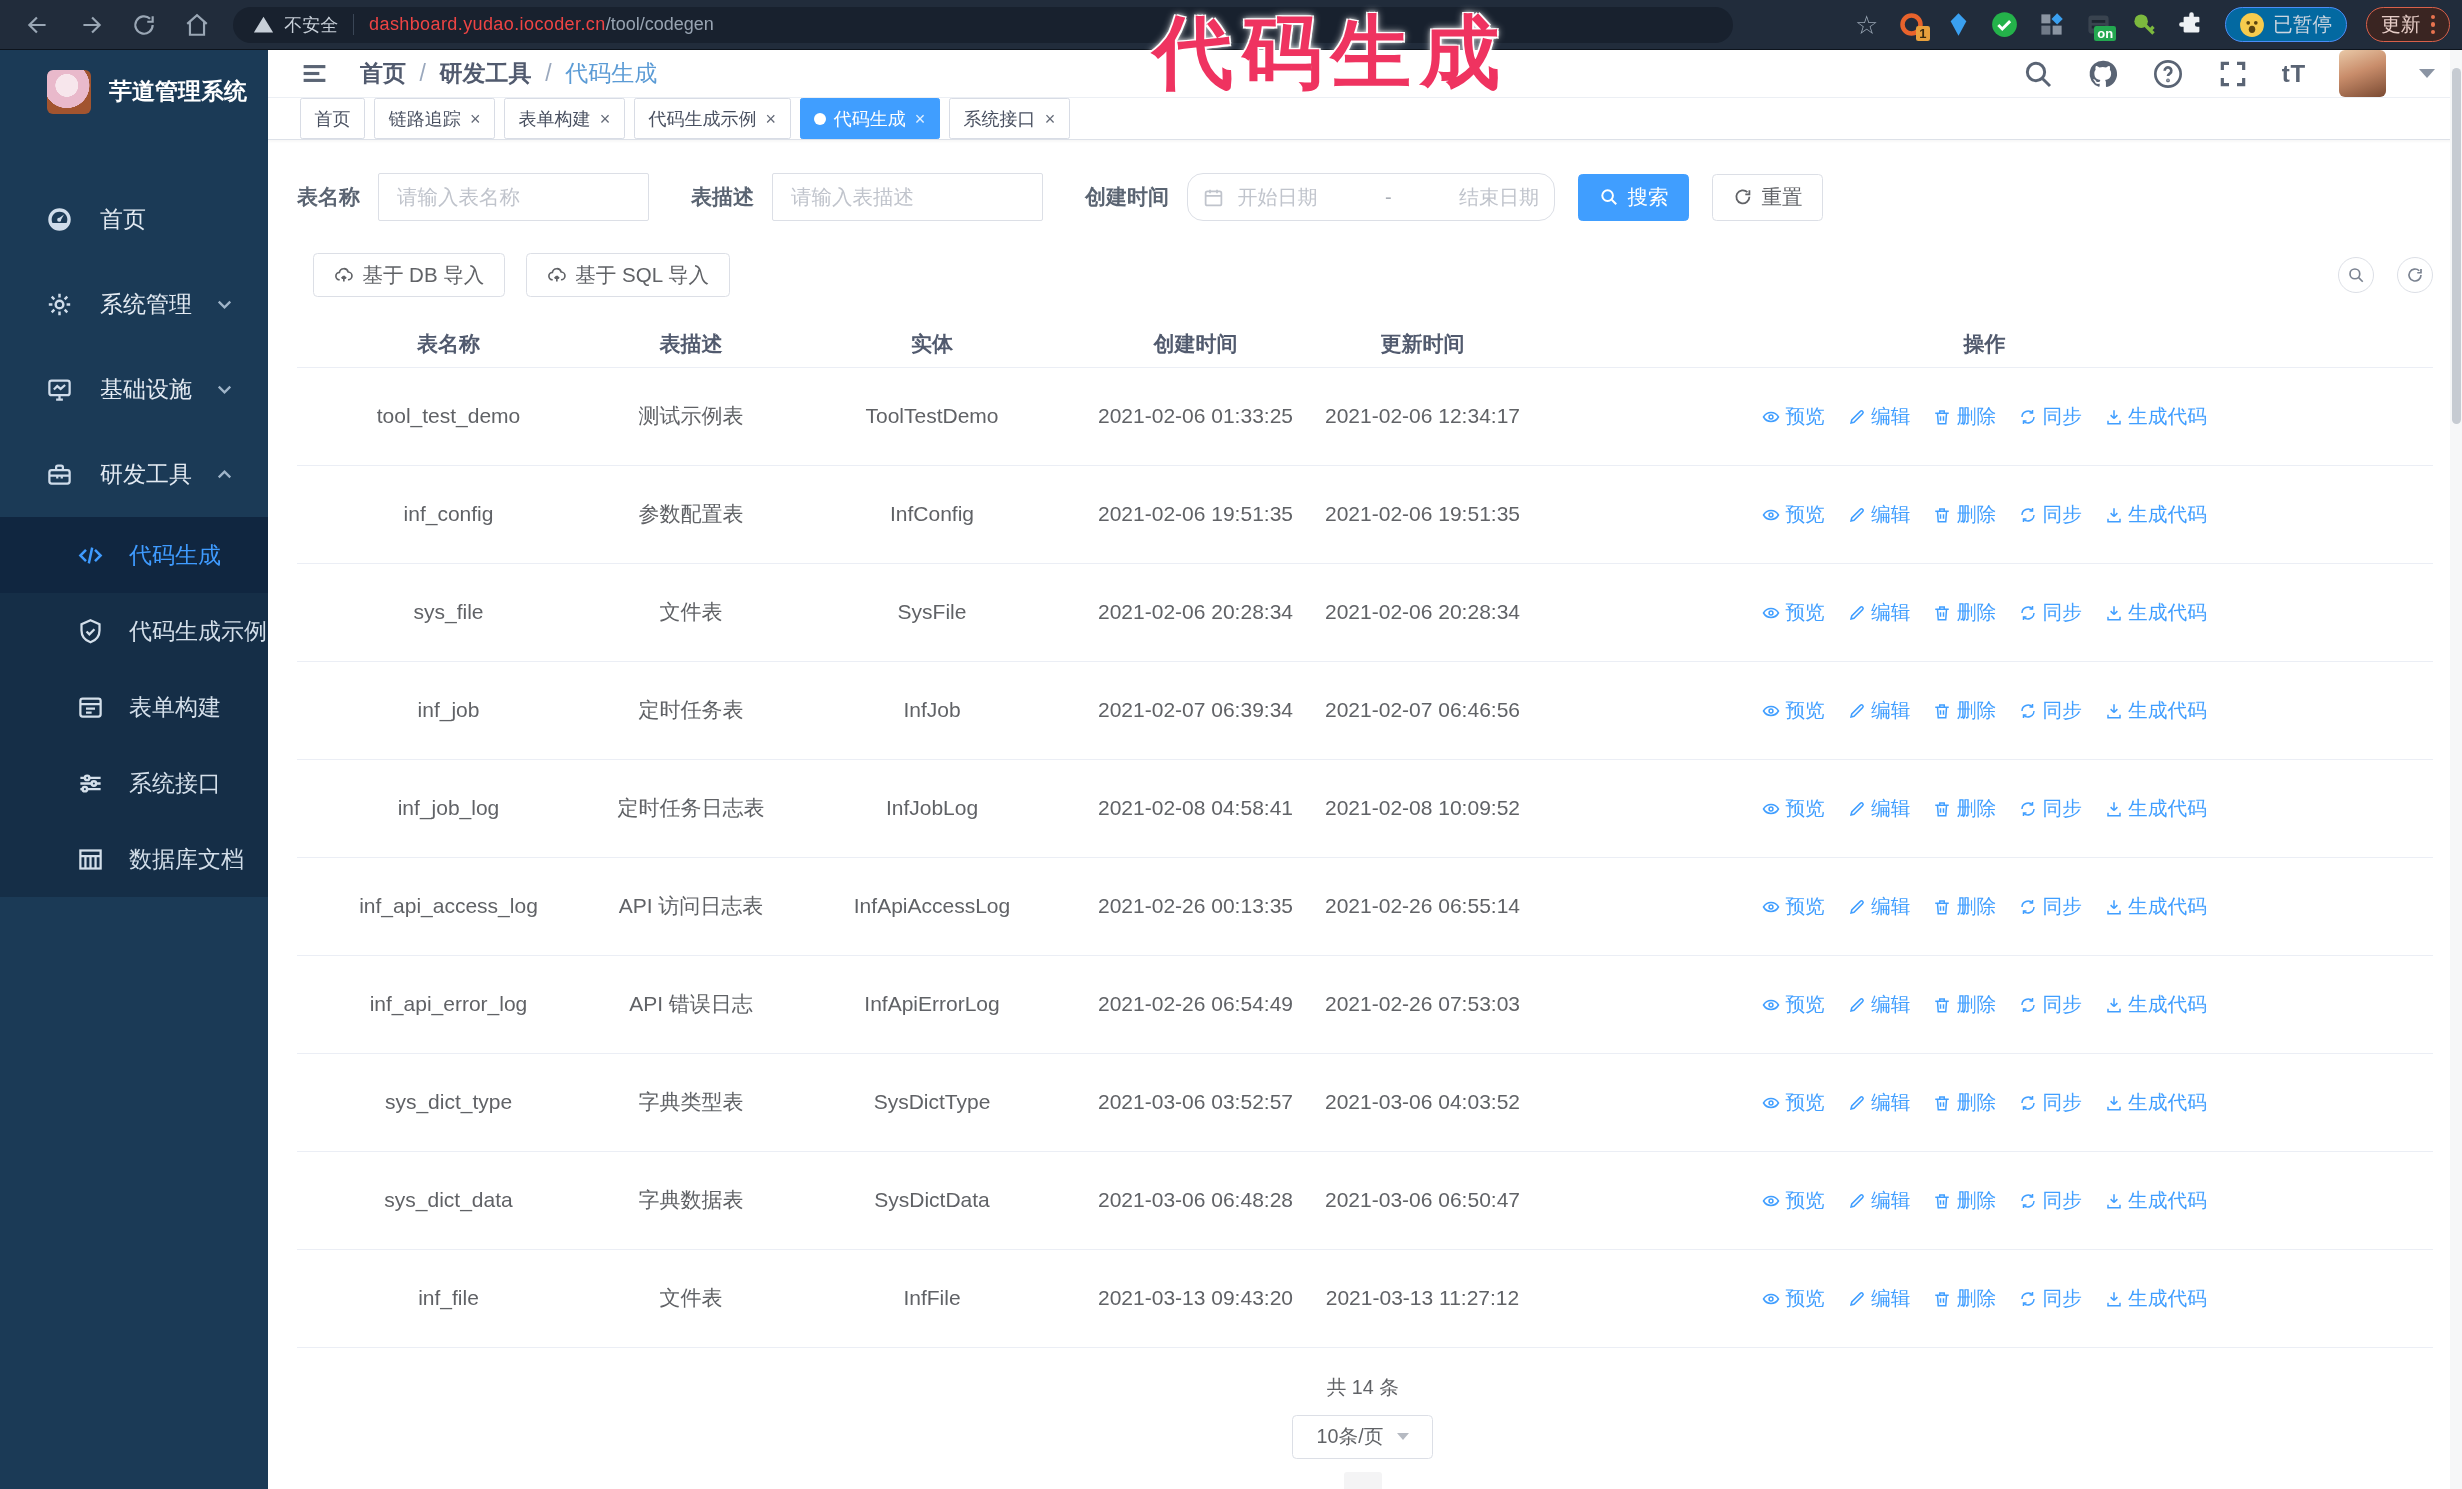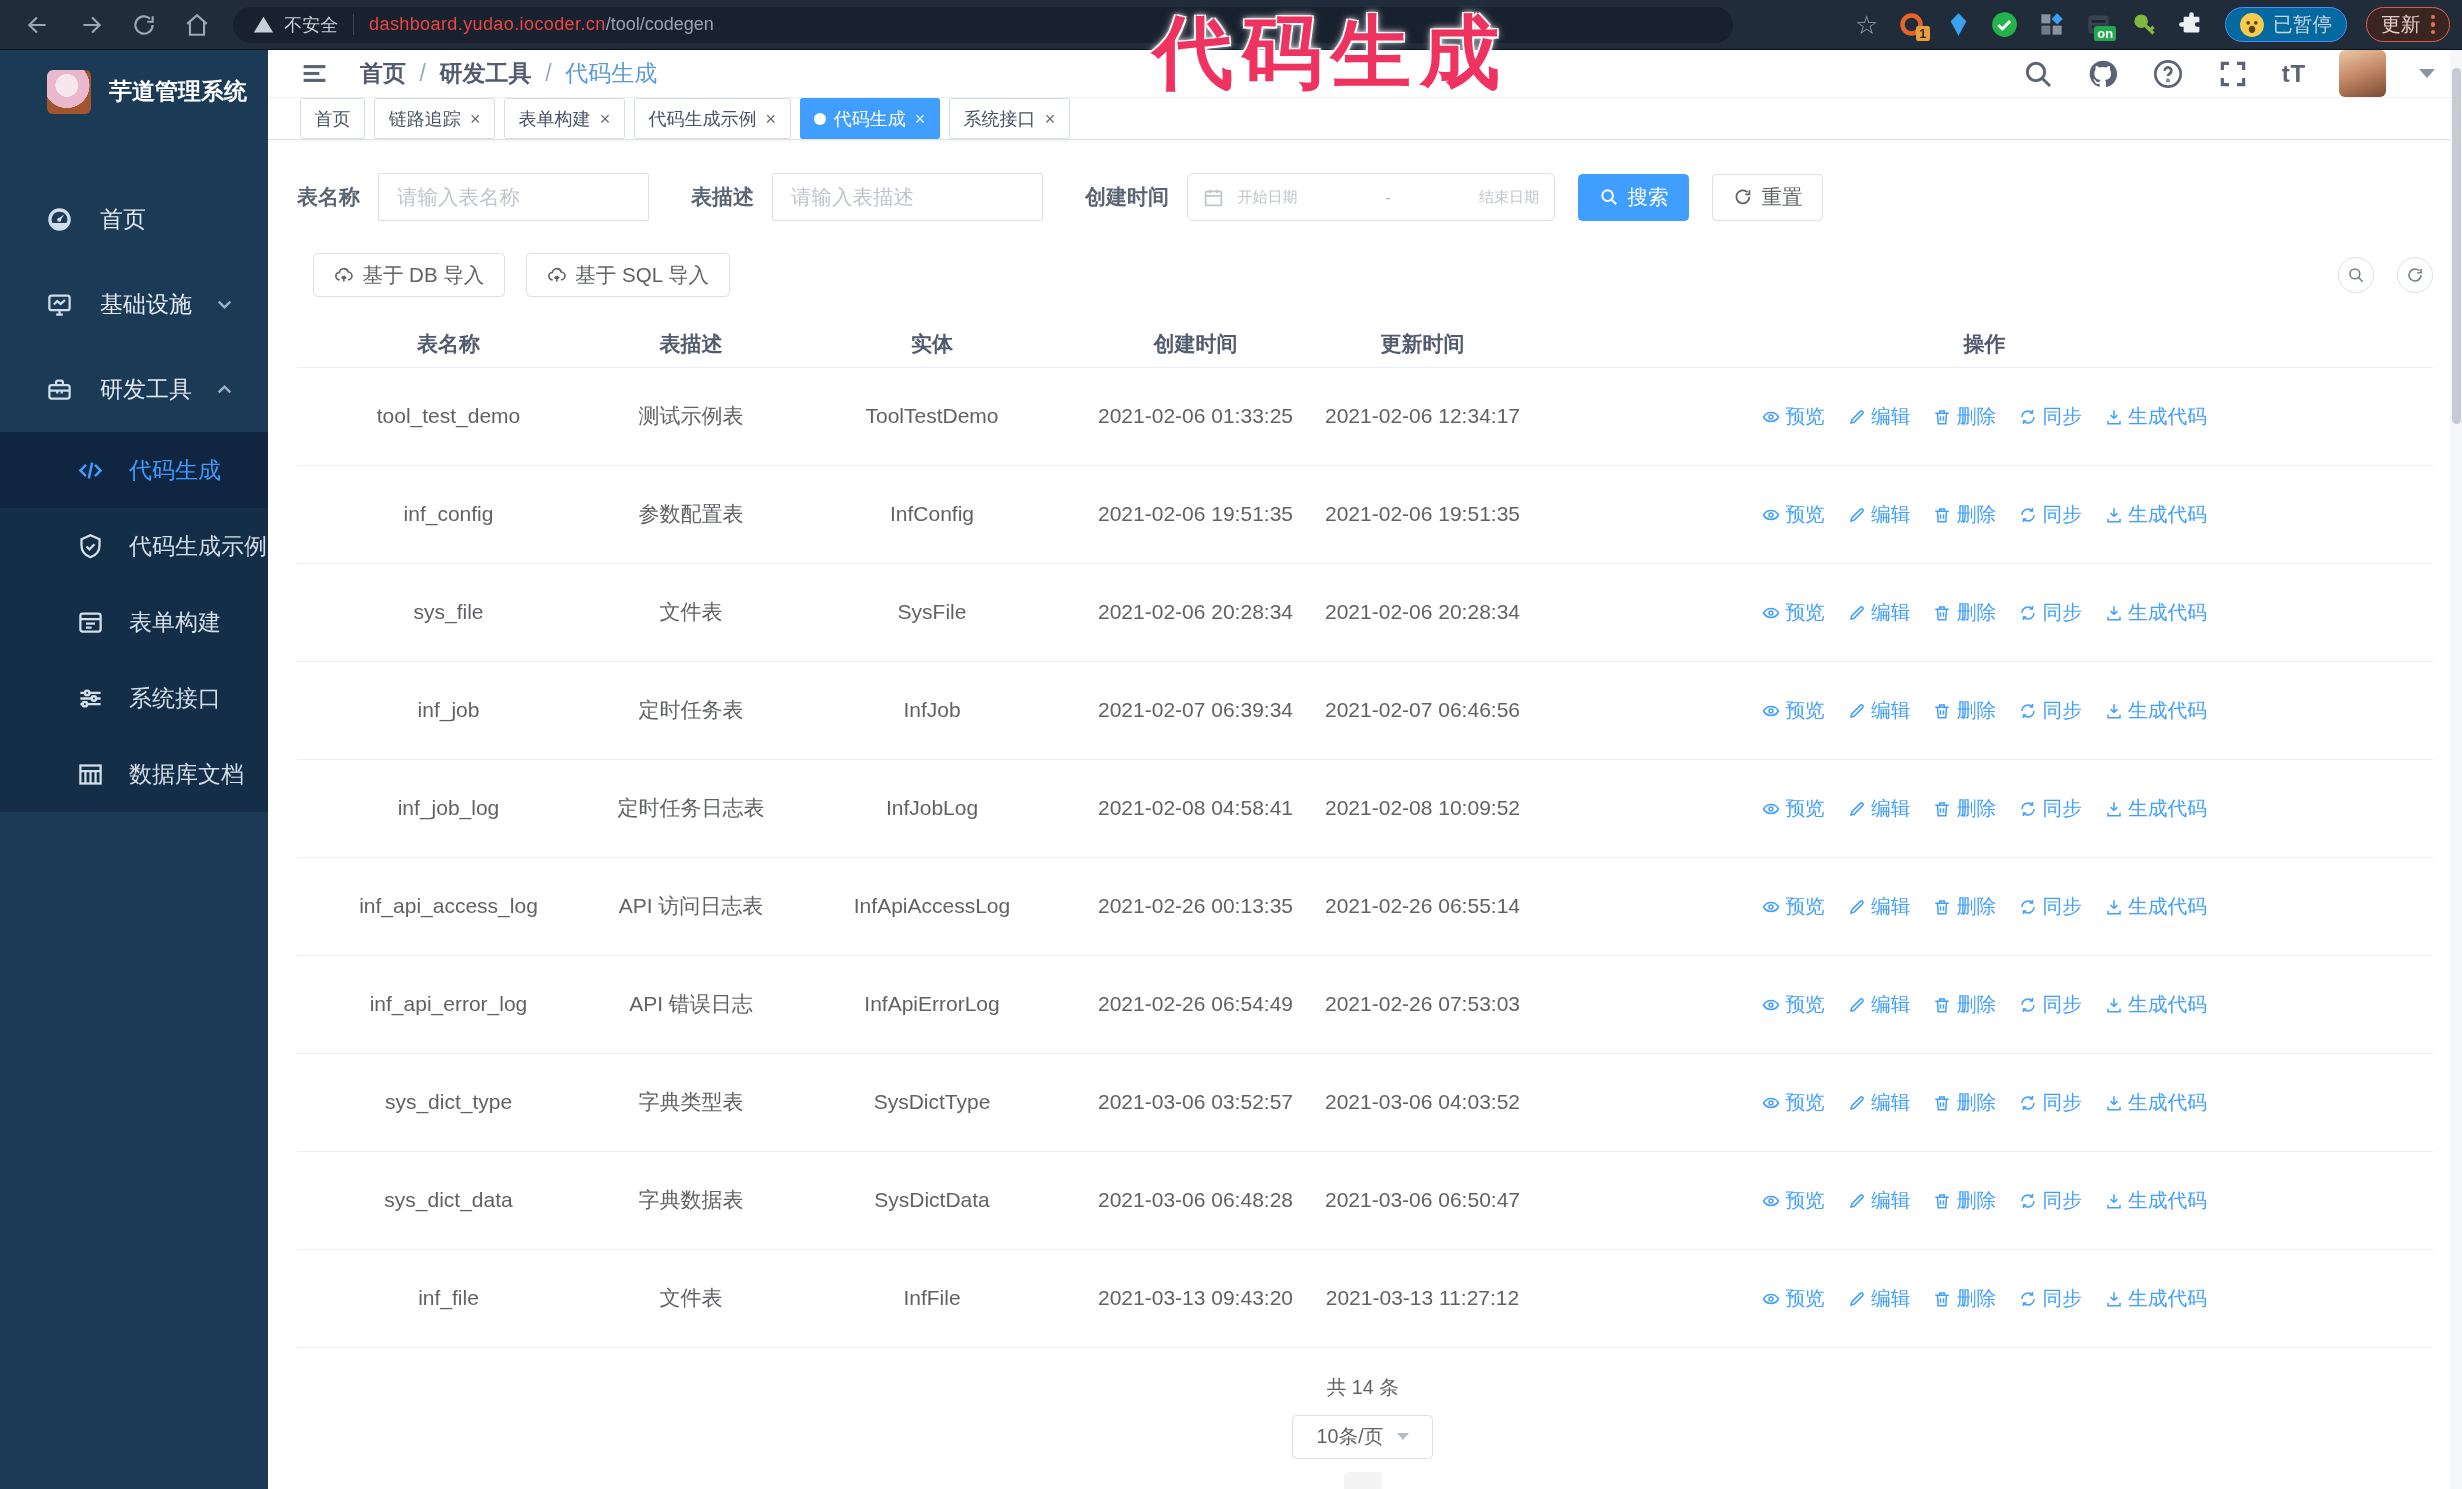--- a/index.html
+++ b/index.html
@@ -73,21 +73,21 @@
   .tab.active { background:#409eff; border-color:#409eff; color:#fff; }
   .tab-dot { width:12px; height:12px; border-radius:50%; background:#fff; flex:none; }
   .tab-close { font-size:18px; line-height:1; margin-left:1.5px; opacity:.85; }
 
   
   .content { flex:1; padding:33px 29px 0 29px; position:relative; min-width:0; }
   .filters { display:flex; align-items:center; }
   .f-label { font-size:21px; font-weight:bold; color:#5a6472; margin-right:18px; }
   .text-input { width:271px; height:48px; border:0.8px solid #dcdfe6; border-radius:2px; display:flex; align-items:center; padding:0 18px; font-size:20.5px; color:#c0c4cc; background:#fff; }
   .gap1 { width:42px; flex:none; } .gap2 { width:23px; flex:none; }
-  .date-range { width:368px; height:48px; border:0.8px solid #dcdfe6; border-radius:6px; display:flex; align-items:center; padding:0 15px; color:#c0c4cc; font-size:15px; gap:13.6px; }
+  .date-range { width:368px; height:48px; border:0.8px solid #dcdfe6; border-radius:16px; display:flex; align-items:center; padding:0 15px; color:#c0c4cc; font-size:20px; gap:13.6px; }
   .date-range .cal { color:#c0c4cc; display:flex; } .cal svg { width:21px; height:21px; }
   .date-range .dsep { color:#a8adb5; flex:1; text-align:center; }
   .btn { height:47px; border-radius:4.5px; font-size:20.5px; display:flex; align-items:center; justify-content:center; gap:9px; cursor:pointer; border:0.8px solid #dcdfe6; background:#fff; color:#606266; padding:0 19.7px; }
   .btn svg { width:19.7px; height:19.7px; }
   .btn.primary { background:#409eff; border-color:#409eff; color:#fff; }
   .toolbar-row { margin-top:32px; display:flex; align-items:center;margin-left:16px; }
   .toolbar-row .btn { margin-right:21px; height:44px; }
   .right-tools { margin-left:auto; display:flex; gap:23px; }
   .circle-btn { width:36px; height:36px; border-radius:50%; border:0.8px solid #dcdfe6; color:#7a8290; display:flex; align-items:center; justify-content:center; background:#fff; cursor:pointer; }
   .circle-btn svg { width:18px; height:18px; }
@@ -232,20 +232,34 @@
       <div class="menu-item">
         <span class="mi-icon">
           <svg viewBox="0 0 24 24" fill="currentColor">
               <path d="M12 2a10 10 0 100 20 10 10 0 000-20zm0 3a7 7 0 016.3 10H5.7A7 7 0 0112 5zm0 5.5l4-3-2.5 4.5a1.8 1.8 0 11-1.5-1.5z"></path>
             </svg>
         </span>
         <span>首页</span>
       </div>
       <div class="menu-item">
         <span class="mi-icon">
+          <svg viewBox="0 0 24 24" fill="none" stroke="currentColor" stroke-width="2.2">
+              <circle cx="12" cy="12" r="3.4"></circle>
+              <path d="M12 2.5v3.2M12 18.3v3.2M2.5 12h3.2M18.3 12h3.2M5.1 5.1l2.3 2.3M16.6 16.6l2.3 2.3M18.9 5.1l-2.3 2.3M7.4 16.6l-2.3 2.3"></path>
+            </svg>
+        </span>
+        <span>系统管理</span>
+        <span class="chev">
+          <svg viewBox="0 0 24 24" fill="none" stroke="currentColor" stroke-width="2.4">
+              <path d="M6 9l6 6 6-6"></path>
+            </svg>
+        </span>
+      </div>
+      <div class="menu-item">
+        <span class="mi-icon">
           <svg viewBox="0 0 24 24" fill="none" stroke="currentColor" stroke-width="2">
               <rect x="3" y="4" width="18" height="13" rx="2"></rect>
               <path d="M7 12l3-3 3 2.5L17 8M9 21h6M12 17v4"></path>
             </svg>
         </span>
         <span>基础设施</span>
         <span class="chev">
           <svg viewBox="0 0 24 24" fill="none" stroke="currentColor" stroke-width="2.4">
               <path d="M6 9l6 6 6-6"></path>
             </svg>

